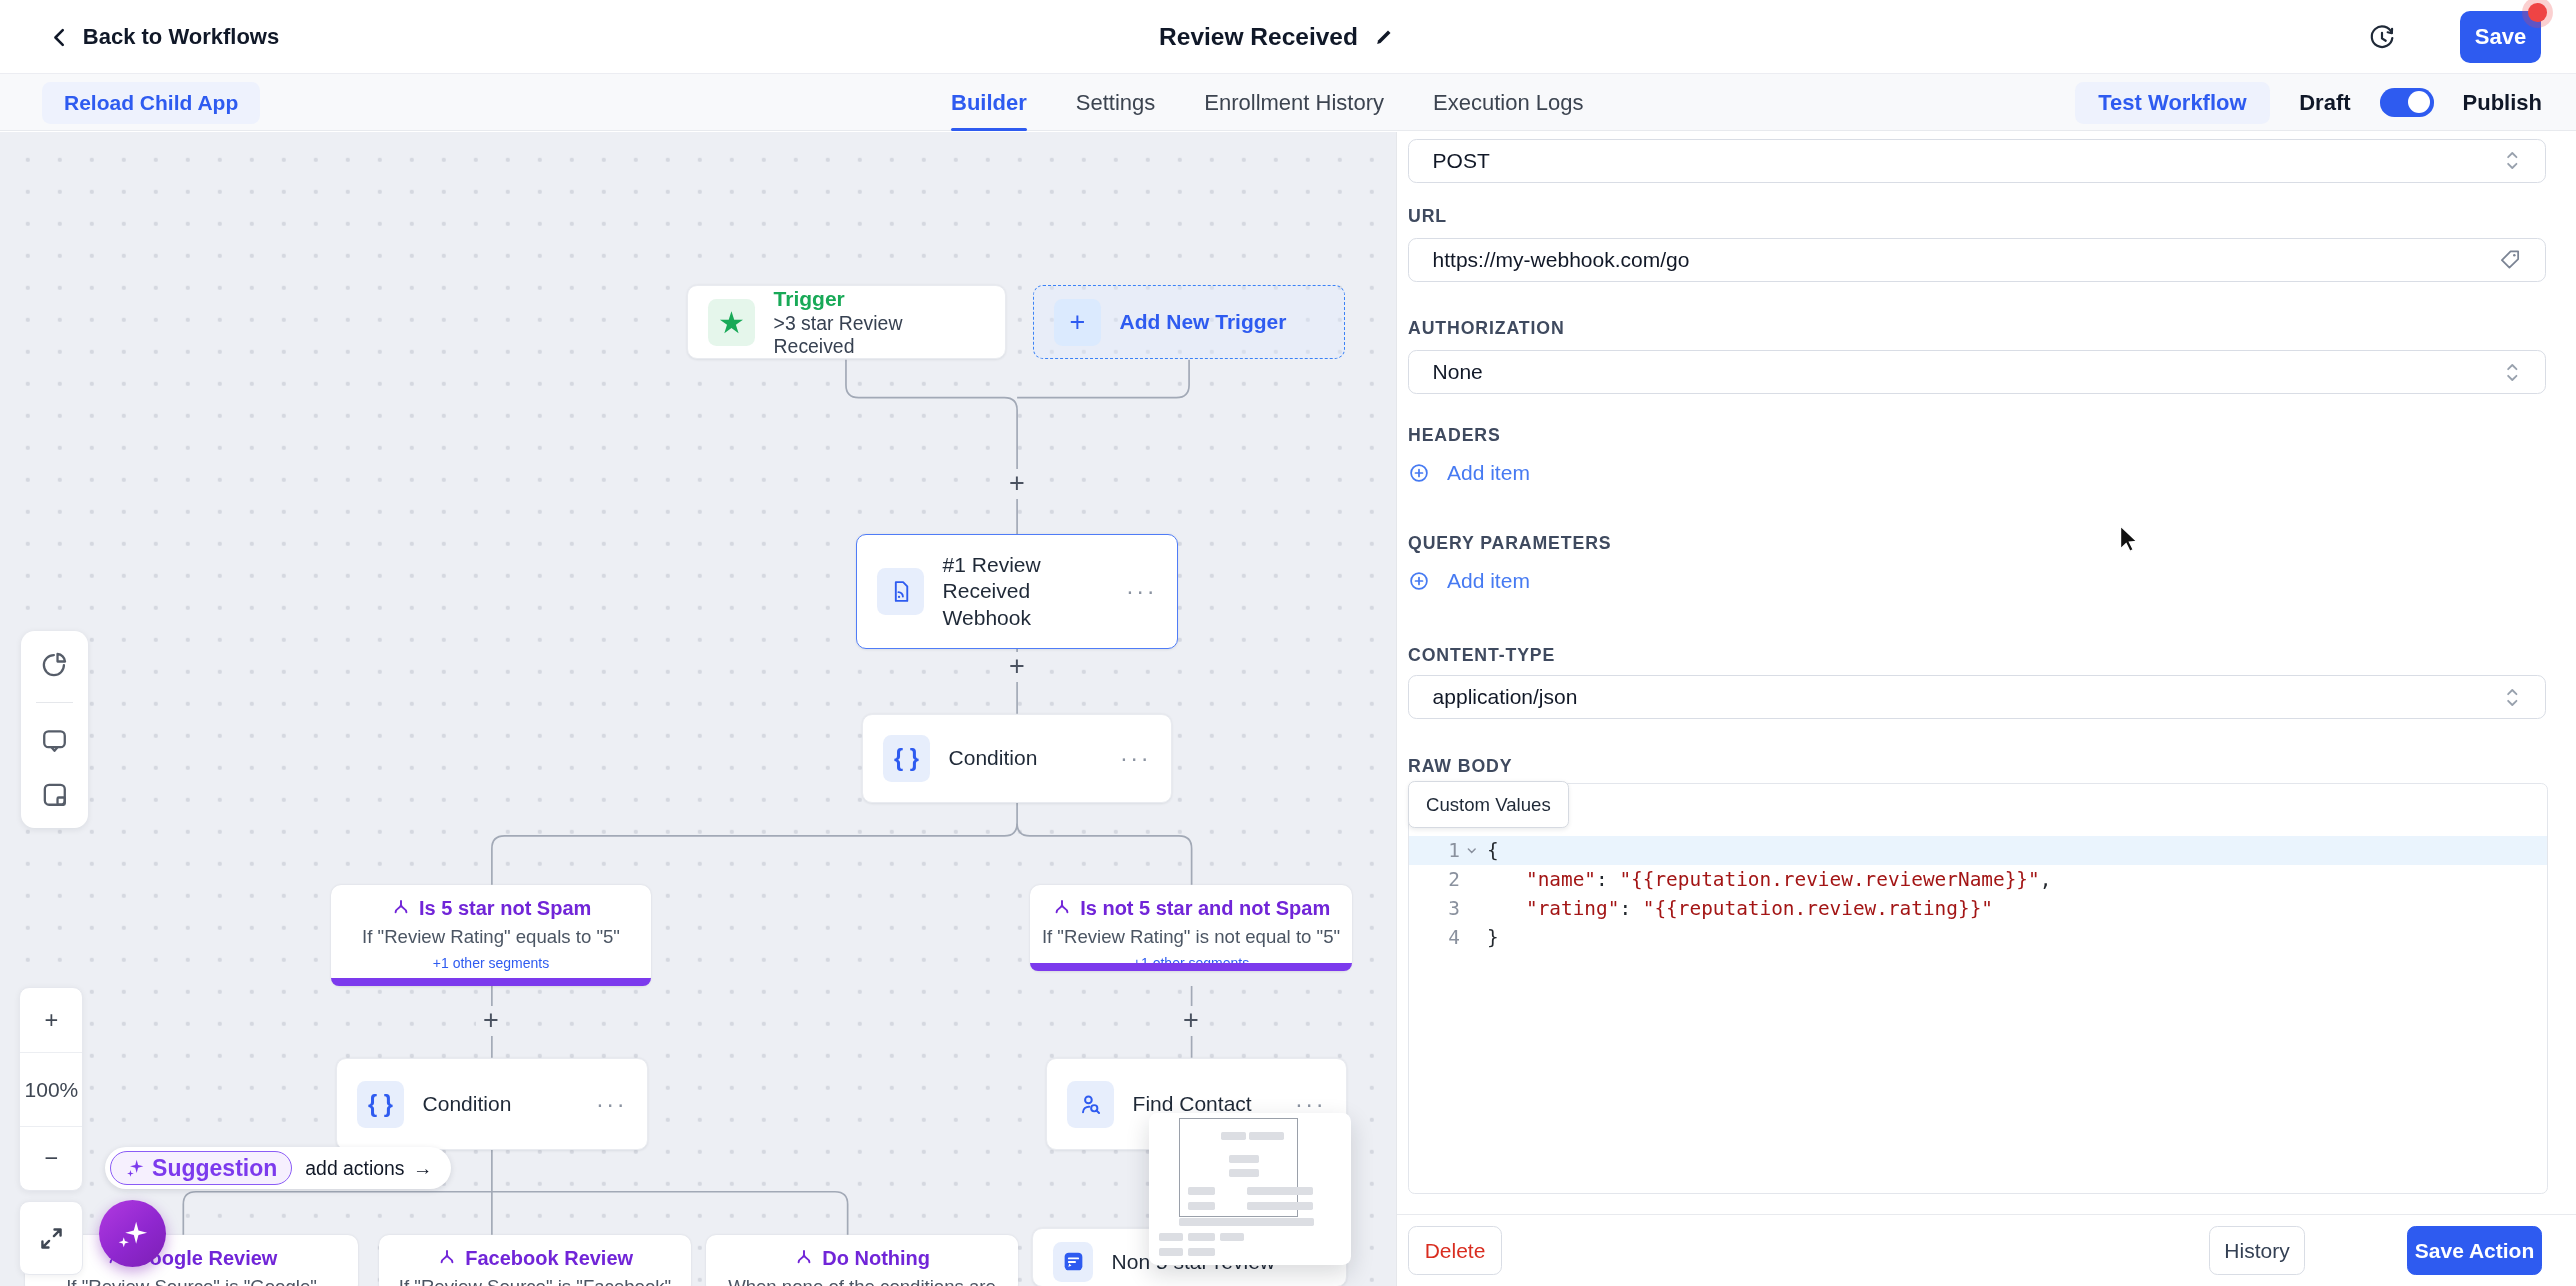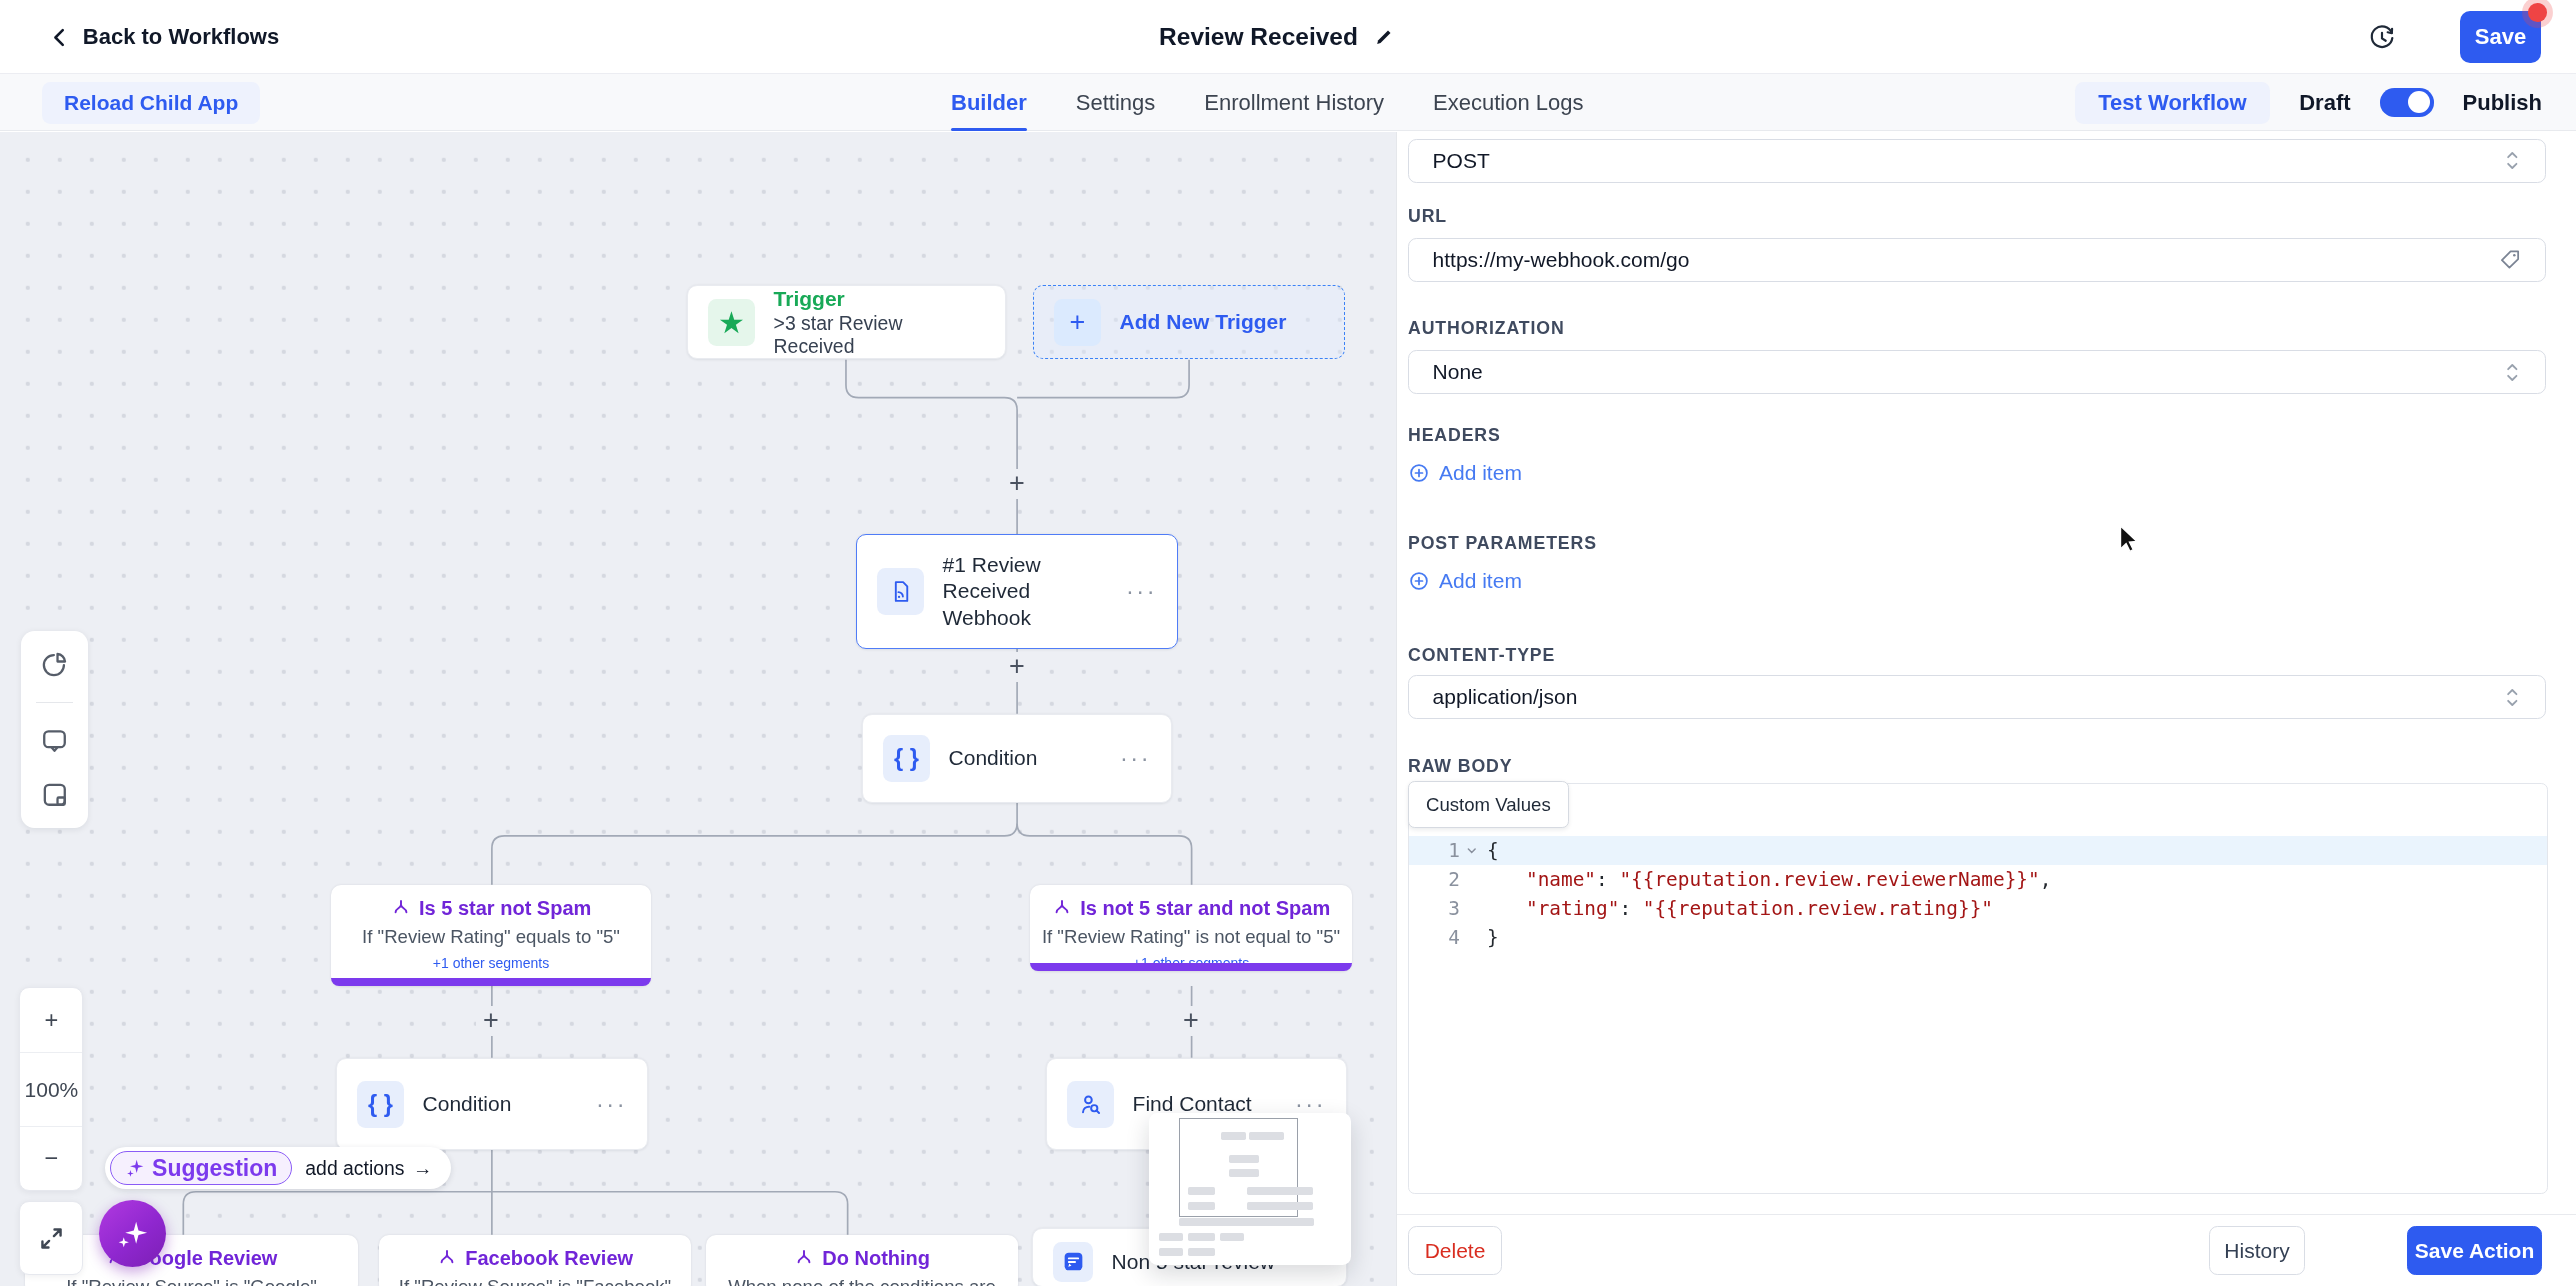--- a/index.html
+++ b/index.html
@@ -74,21 +74,21 @@
   
   .ghost-pop{position:absolute;left:1149px;top:981px;width:202px;height:152px;background:#fff;border-radius:8.4px;box-shadow:0 8.4px 23.6px rgba(16,24,40,.16);z-index:9;padding:5px}
   .ghost-frame{position:absolute;left:29.5px;top:5px;width:119px;height:99px;border:1.7px solid #9aa0aa}
   .gbar{position:absolute;background:#dcdee3;border-radius:1.7px;height:8.4px}
 
   
   .panel{position:absolute;left:1396px;top:132px;width:1180px;height:1155px;background:#fff;border-left:0.8px solid #e5e7eb;z-index:10}
   .p-label{position:absolute;left:11px;font-size:17.7px;font-weight:700;letter-spacing:.05em;color:var(--label)}
   .p-select,.p-input{position:absolute;left:11px;width:1138px;height:44px;border:1.3px solid var(--border);border-radius:8.4px;background:#fff;display:flex;align-items:center;padding:0 23.6px;font-size:21px;color:#111827;cursor:pointer}
   .chev{margin-left:auto}
-  .additem{position:absolute;left:11px;display:flex;align-items:center;gap:9px;font-size:21px;color:#467af2;cursor:pointer}
+  .additem{position:absolute;left:11px;display:flex;align-items:center;gap:17px;font-size:21px;color:#467af2;cursor:pointer}
   .editor{position:absolute;left:11px;top:651px;width:1140px;height:411px;border:1.3px solid #e3e6ec;border-radius:6.7px;background:#fff;overflow:hidden}
   .cv-chip{position:absolute;left:11px;top:649px;height:47px;padding:4px 17px;background:#fff;border:1.3px solid #d6dae1;border-radius:6.7px;box-shadow:0 1.7px 4.2px rgba(16,24,40,.08);display:flex;align-items:center;font-size:18.6px;color:#1f2937;z-index:12;cursor:pointer}
   .code{position:absolute;left:0;top:52px;right:0;font-family:"DejaVu Sans Mono",monospace;font-size:19.4px;line-height:29px}
   .code-row{display:flex;height:29px;align-items:center}
   .code-row.active{background:#eaf4fd}
   .gut{flex:none;width:56px;text-align:right;color:#8a919e;padding-right:5px}
   .fold{flex:none;width:22px;color:#8a919e}
   .src{white-space:pre;color:#24292f}
   .src .str{color:var(--code-str)}
   .indent{padding-left:39px}
@@ -427,21 +427,21 @@
 
     <div class="p-label" style="top:293px">HEADERS</div>
     <div class="additem" style="top:329px">
       <svg width="22" height="22" viewBox="0 0 24 24" fill="none" stroke="#467af2" stroke-width="1.9" stroke-linecap="round">
           <circle cx="12" cy="12" r="8.6"></circle>
           <path d="M12 8.2v7.6M8.2 12h7.6"></path>
         </svg>
       <span>Add item</span>
     </div>
 
-    <div class="p-label" style="top:401px">POST PARAMETERS</div>
+    <div class="p-label" style="top:401px">QUERY PARAMETERS</div>
     <div class="additem" style="top:437px">
       <svg width="22" height="22" viewBox="0 0 24 24" fill="none" stroke="#467af2" stroke-width="1.9" stroke-linecap="round">
           <circle cx="12" cy="12" r="8.6"></circle>
           <path d="M12 8.2v7.6M8.2 12h7.6"></path>
         </svg>
       <span>Add item</span>
     </div>
 
     <div class="p-label" style="top:513px">CONTENT-TYPE</div>
     <div class="p-select" style="top:543px">

